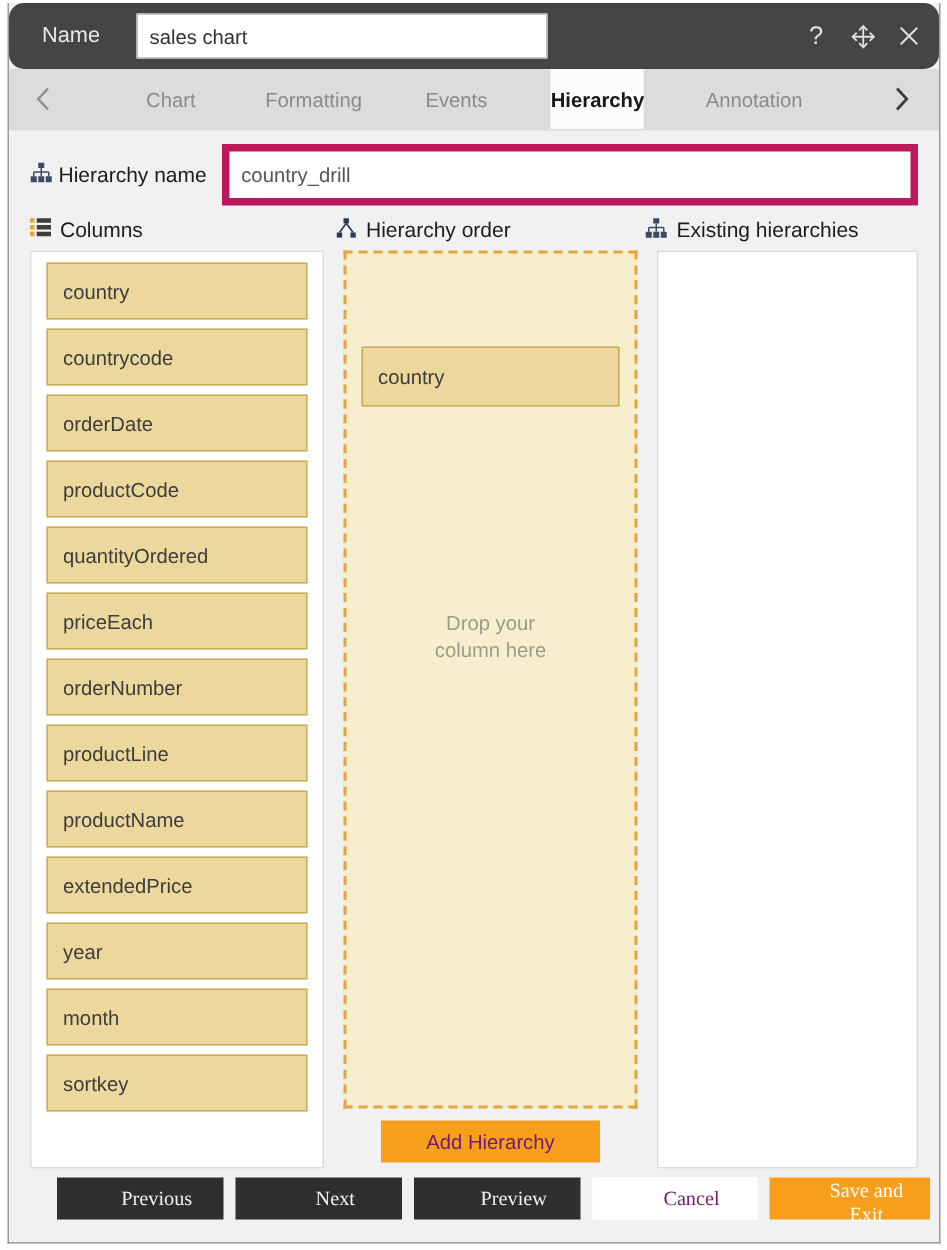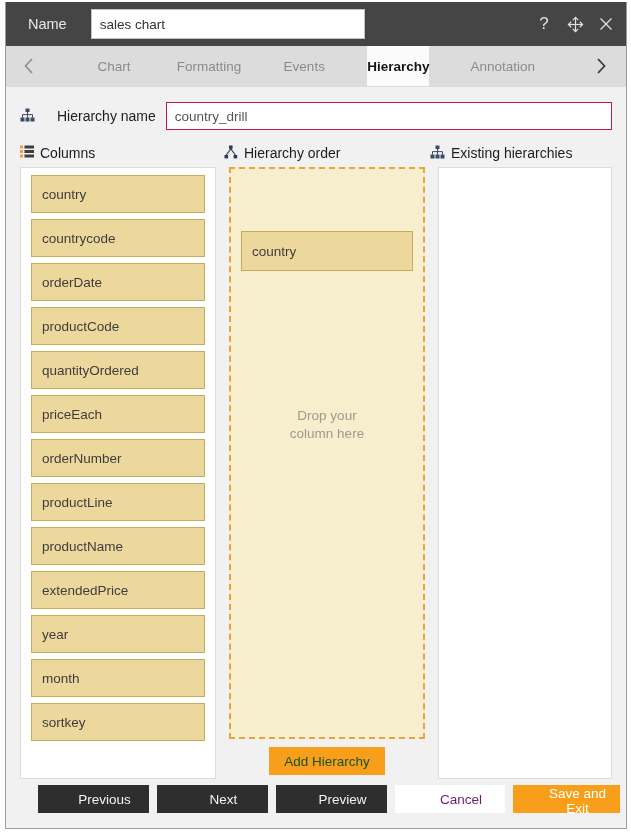--- a/index.html
+++ b/index.html
@@ -25,20 +25,21 @@
 
   
   #titlebar {
     height: 44px;
     background: #454545;
     flex: 0 0 44px;
     display: flex;
     align-items: center;
     padding: 0 8px 0 22px;
     position: relative;
+    border-radius: 10px;
   }
   #name-label {
     color: #e8e8e8;
     font-size: 14.5px;
     margin-right: 24px;
     white-space: nowrap;
   }
   #name-input {
     width: 274px;
     height: 30px;
@@ -105,31 +106,31 @@
   }
 
   
   #hname-row {
     display: flex;
     align-items: center;
     padding: 12px 14px 0 14px;
     height: 46px;
   }
   #hname-label {
-    display: flex; align-items: center; gap: 22px;
+    display: flex; align-items: center; gap: 4px;
     font-size: 14px;
     color: #1c1c1c;
     white-space: nowrap;
     margin-right: 10px;
   }
   #hname-input {
     flex: 1 1 auto;
-    height: 28px;
+    height: 41px;
     background: #ffffff;
-    border: 1px solid #be185d;
+    border: 5px solid #be185d;
     font-family: "Liberation Sans", sans-serif;
     font-size: 13.5px;
     color: #555555;
     padding: 0 8px;
     outline: none;
   }
 
   
   #section-headers {
     display: flex;
@@ -211,25 +212,25 @@
     left: 0; right: 0;
     top: 238px;
     text-align: center;
     font-size: 13.5px;
     line-height: 18px;
     color: #a09a8c;
     pointer-events: none;
   }
   #add-hierarchy-btn {
     margin-top: 8px;
-    width: 116px;
+    width: 146px;
     height: 28px;
     background: #f79f1a;
     border: none;
-    color: #14532d;
+    color: #701a75;
     font-family: "Liberation Sans", sans-serif;
     font-size: 13.5px;
     cursor: pointer;
   }
 
   
   #existing-panel {
     flex: 1 1 auto;
     margin-left: 8px;
     background: #ffffff;
@@ -244,21 +245,21 @@
     width: 100%;
     height: 58px;
     display: flex;
     align-items: center;
     padding-left: 32px;
     gap: 8px;
   }
   .btn {
     height: 28px;
     border: none;
-    font-family: Liberation Sans, sans-serif;
+    font-family: Liberation Serif, serif;
     font-size: 13.5px;
     cursor: pointer;
     padding-left: 28px;
   }
   .btn-dark { background: #2e2e2e; color: #f2f2f2; width: 111px; }
   .btn-light{ background: #ffffff; color: #701a75; width: 110px; border: 1px solid #ffffff; }
   .btn-orange{ background: #f79f1a; color: #ffffff; width: 107px; }
 </style>
 </head>
 <body>

